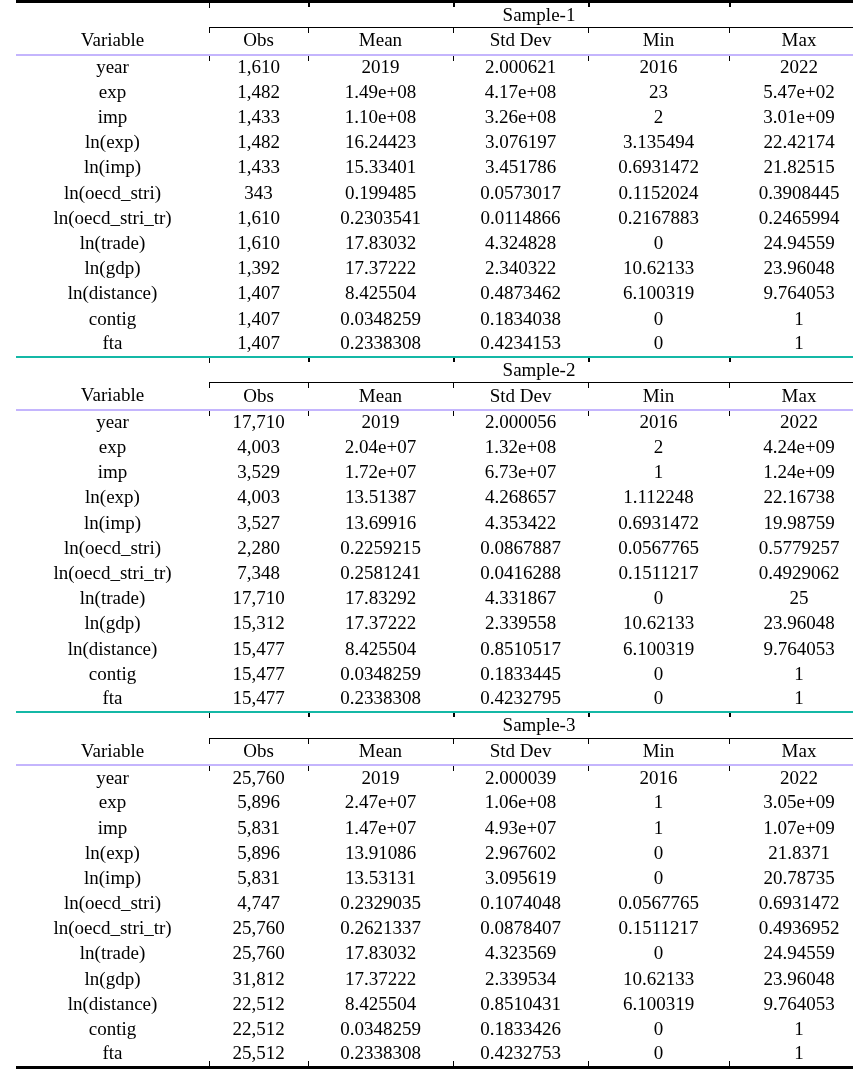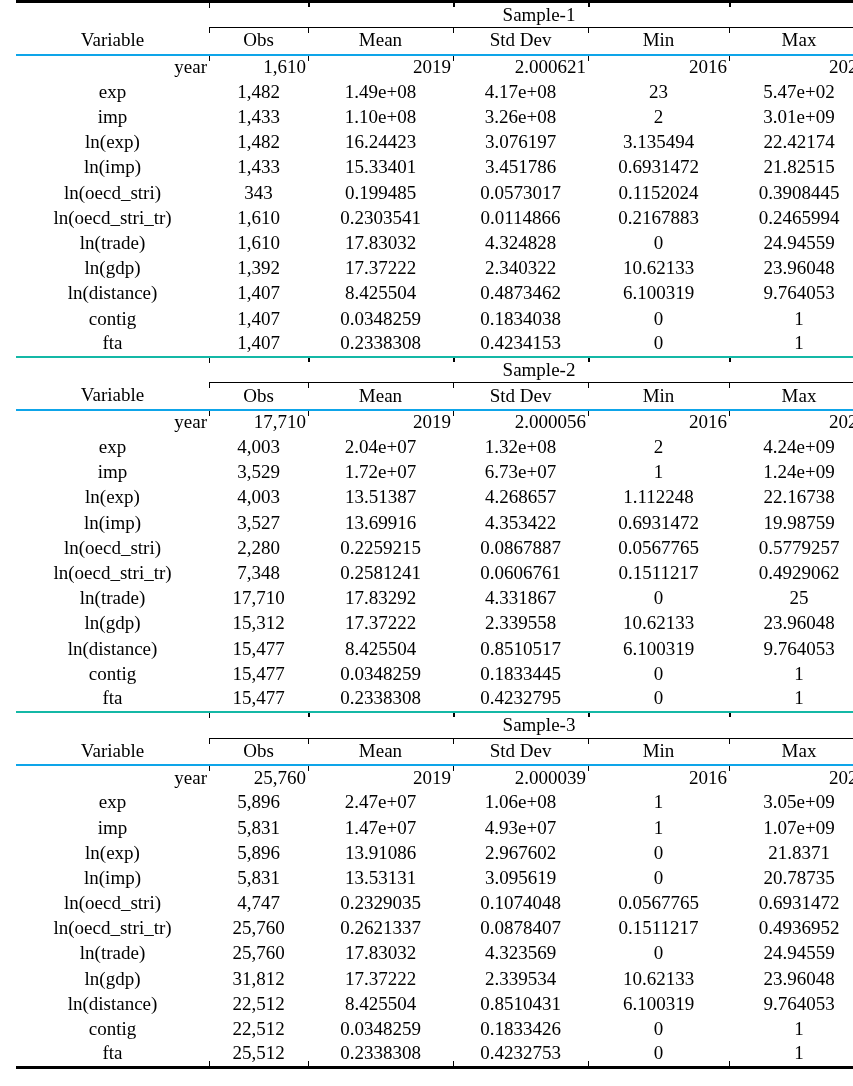--- a/index.html
+++ b/index.html
@@ -34,21 +34,21 @@
     overflow: hidden;
   }
   tr.title-row  { height: 26px; }
   tr.header-row { height: 27px; }
   tr.data-row   { height: 25.2px; }
 
   
   tr.title-row td { border-top: 2px solid #14b8a6; }          
   tr.title-row.first td { border-top: 3px solid #000; }    
   tr.header-row th.under { border-top: 1.5px solid #000; } 
-  tr.data-row.first td { border-top: 2px solid #0ea5e9; text-align: right; }     
+  tr.data-row.first td { border-top: 2px solid #c4b5fd; }     
   tr.data-row.tbl-last td { border-bottom: 3px solid #000; } 
 
   
   .tick-l::before {
     content: ""; position: absolute; left: -1px; top: -2px;
     width: 1.5px; height: 7px; background: #000;
   }
   tr.data-row.tbl-last td.tick-b::after {
     content: ""; position: absolute; left: -1px; bottom: -2px;
     width: 1.5px; height: 7px; background: #000;
@@ -237,21 +237,21 @@
           <td class="tick-b">2,280</td>
           <td class="tick-b">0.2259215</td>
           <td class="tick-b">0.0867887</td>
           <td class="tick-b">0.0567765</td>
           <td class="tick-b">0.5779257</td>
         </tr>
         <tr class="data-row">
           <td>ln(oecd_stri_tr)</td>
           <td class="tick-b">7,348</td>
           <td class="tick-b">0.2581241</td>
-          <td class="tick-b">0.0606761</td>
+          <td class="tick-b">0.0416288</td>
           <td class="tick-b">0.1511217</td>
           <td class="tick-b">0.4929062</td>
         </tr>
         <tr class="data-row">
           <td>ln(trade)</td>
           <td class="tick-b">17,710</td>
           <td class="tick-b">17.83292</td>
           <td class="tick-b">4.331867</td>
           <td class="tick-b">0</td>
           <td class="tick-b">25</td>

